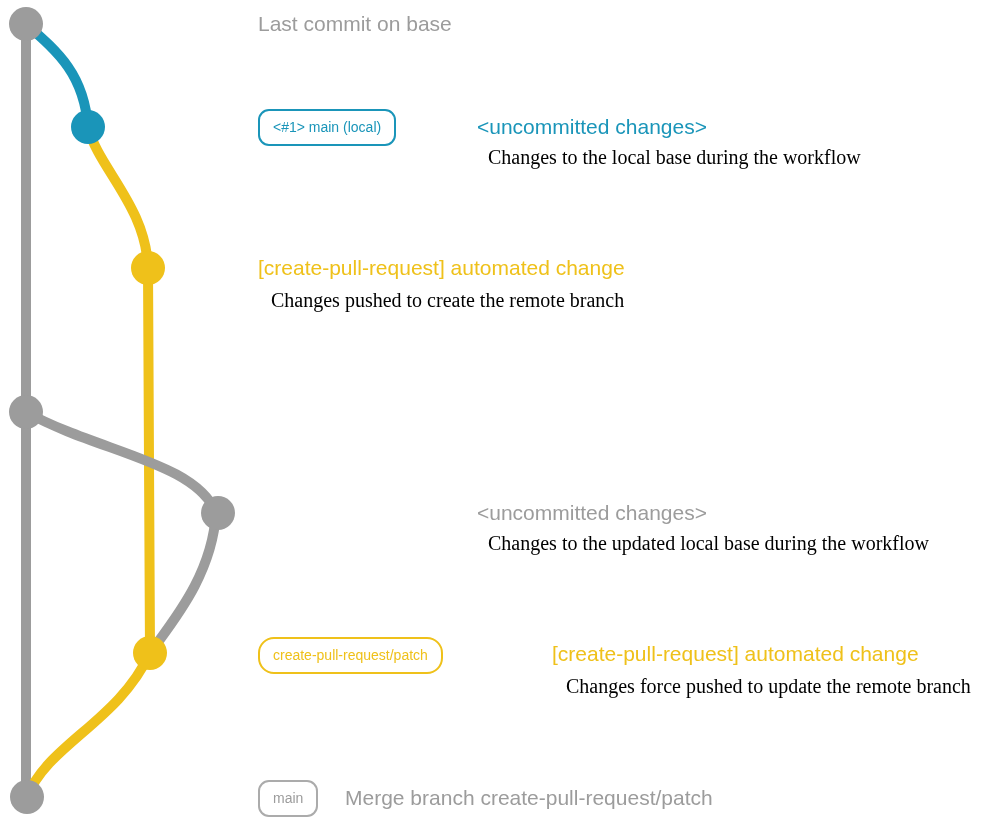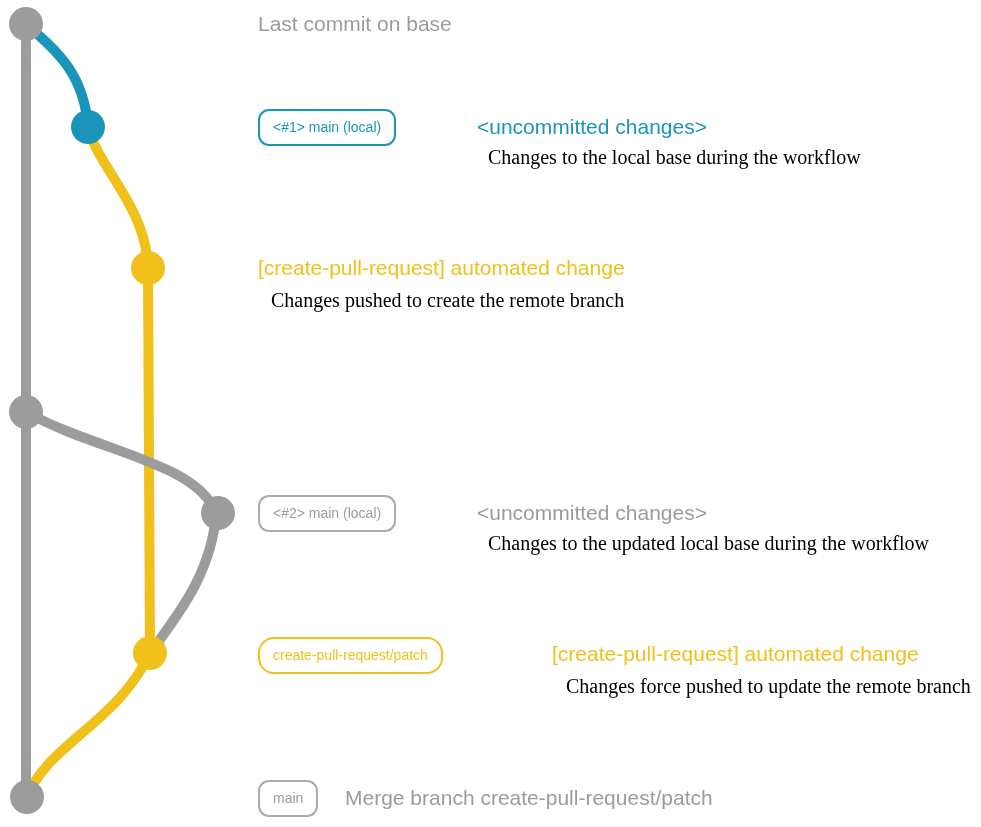--- a/index.html
+++ b/index.html
@@ -86,21 +86,20 @@
   <div class="label gray" style="left:258px; top:12px;">Last commit on base</div>
 
   <div class="badge blue" style="left:258px; top:109px;">&lt;#1&gt; main (local)</div>
   <div class="label blue" style="left:477px; top:115px;">&lt;uncommitted changes&gt;</div>
   <div class="caption" style="left:488px; top:145px;">Changes to the local base during the workflow</div>
 
   <div class="label yellow" style="left:258px; top:256px;">[create-pull-request] automated change</div>
   <div class="caption" style="left:271px; top:288px;">Changes pushed to create the remote branch</div>
 
 
-  <div class="badge gray" style="left:258px; top:495px;">&lt;#2&gt; main (local)</div>
   <div class="label gray" style="left:477px; top:501px;">&lt;uncommitted changes&gt;</div>
   <div class="caption" style="left:488px; top:531px;">Changes to the updated local base during the workflow</div>
 
   <div class="badge yellow" style="left:258px; top:637px;border-radius:16px;">create-pull-request/patch</div>
   <div class="label yellow" style="left:552px; top:642px;">[create-pull-request] automated change</div>
   <div class="caption" style="left:566px; top:674px;">Changes force pushed to update the remote branch</div>
 
   <div class="badge gray" style="left:258px; top:780px;">main</div>
   <div class="label gray" style="left:345px; top:786px;text-align:right;">Merge branch create-pull-request/patch</div>
 

